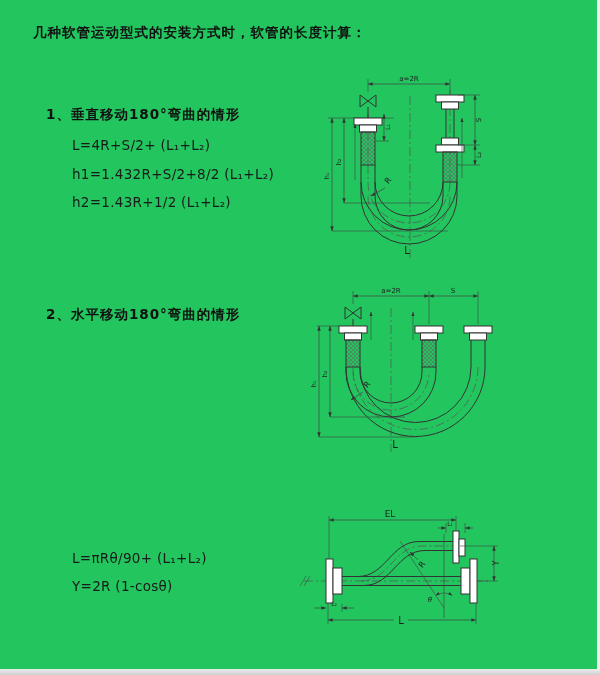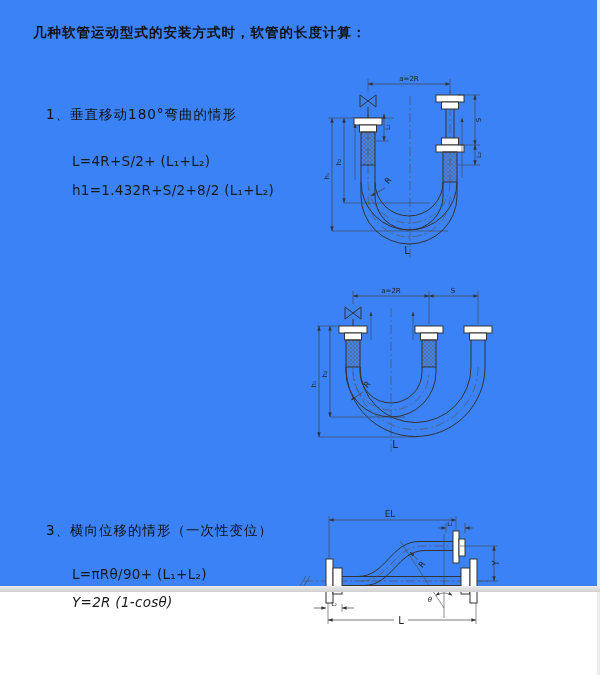--- a/index.html
+++ b/index.html
@@ -1,20 +1,20 @@
 <!DOCTYPE html>
 <html><head>
 <meta charset="utf-8">
 <style>
   html,body{margin:0;padding:0;}
   body{width:600px;height:675px;background:#ffffff;font-family:"DejaVu Sans","Liberation Sans",sans-serif;color:#111;overflow:hidden;}
-  .page{position:relative;width:600px;height:592px;background:#3b82f6;}
+  .page{position:relative;width:600px;height:675px;background:#22c55e;}
   .title{position:absolute;left:33px;top:24px;font-size:13.5px;font-weight:bold;letter-spacing:1px;color:#111;}
-  .sec-heading{position:absolute;font-size:13.5px;font-weight:normal;letter-spacing:1px;color:#111;white-space:nowrap;}
-  .formula{position:absolute;font-size:13.5px;font-weight:500;color:#1a1a1a;letter-spacing:0.3px;white-space:nowrap;margin-top:16px;}
+  .sec-heading{position:absolute;font-size:13.5px;font-weight:bold;letter-spacing:1px;color:#111;white-space:nowrap;}
+  .formula{position:absolute;font-size:13.5px;font-weight:500;color:#1a1a1a;letter-spacing:0.3px;white-space:nowrap;}
   svg{position:absolute;overflow:visible;}
   svg text{fill:#222;font-family:"DejaVu Sans","Liberation Sans",sans-serif;}
   .ln{stroke:#333;stroke-width:1;fill:none;}
   .lnw{stroke:#333;stroke-width:1;fill:#fff;}
   .thin{stroke:#444;stroke-width:0.6;fill:none;}
   .dim{stroke:#444;stroke-width:0.7;fill:none;}
   .cl{stroke:#555;stroke-width:0.7;stroke-dasharray:9 3 2 3;fill:none;}
   .braidA{stroke:#333;stroke-width:1;}
   .edge-bottom{position:absolute;left:0;bottom:0;width:600px;height:6px;background:linear-gradient(#ececec,#cfcfcf);}
   .edge-right{position:absolute;top:0;right:0;width:3px;height:675px;background:#ededed;}
@@ -22,25 +22,26 @@
 </head>
 <body>
 
 <div class="page">
 
   <div class="title">几种软管运动型式的安装方式时，软管的长度计算：</div>
 
   <div class="sec-heading" style="left:46px;top:106px;">1、垂直移动180°弯曲的情形</div>
   <div class="formula" style="left:72px;top:137px;">L=4R+S/2+ (L₁+L₂)</div>
   <div class="formula" style="left:72px;top:166px;">h1=1.432R+S/2+8/2 (L₁+L₂)</div>
-
-
-  <div class="sec-heading" style="left:46px;top:522px;">3、横向位移的情形（一次性变位）</div>
+  <div class="formula" style="left:72px;top:194px;">h2=1.43R+1/2 (L₁+L₂)</div>
+
+  <div class="sec-heading" style="left:46px;top:306px;">2、水平移动180°弯曲的情形</div>
+
   <div class="formula" style="left:72px;top:550px;">L=πRθ/90+ (L₁+L₂)</div>
-  <div class="formula" style="left:72px;top:578px;font-style:italic;">Y=2R (1-cosθ)</div>
+  <div class="formula" style="left:72px;top:578px;">Y=2R (1-cosθ)</div>
 
   <svg style="left:310px;top:70px;" width="282" height="196" viewBox="0 0 282 196">
     <defs>
       <marker id="a1" viewBox="0 0 10 10" refX="9.5" refY="5" markerWidth="7" markerHeight="7" orient="auto-start-reverse">
         <path d="M0,1.5 L10,5 L0,8.5 Z" fill="#333"></path>
       </marker>
       <pattern id="braid1" width="4" height="4" patternUnits="userSpaceOnUse">
         <path d="M0,4 L4,0 M0,0 L4,4" stroke="#666" stroke-width="0.6"></path>
       </pattern>
     </defs>

